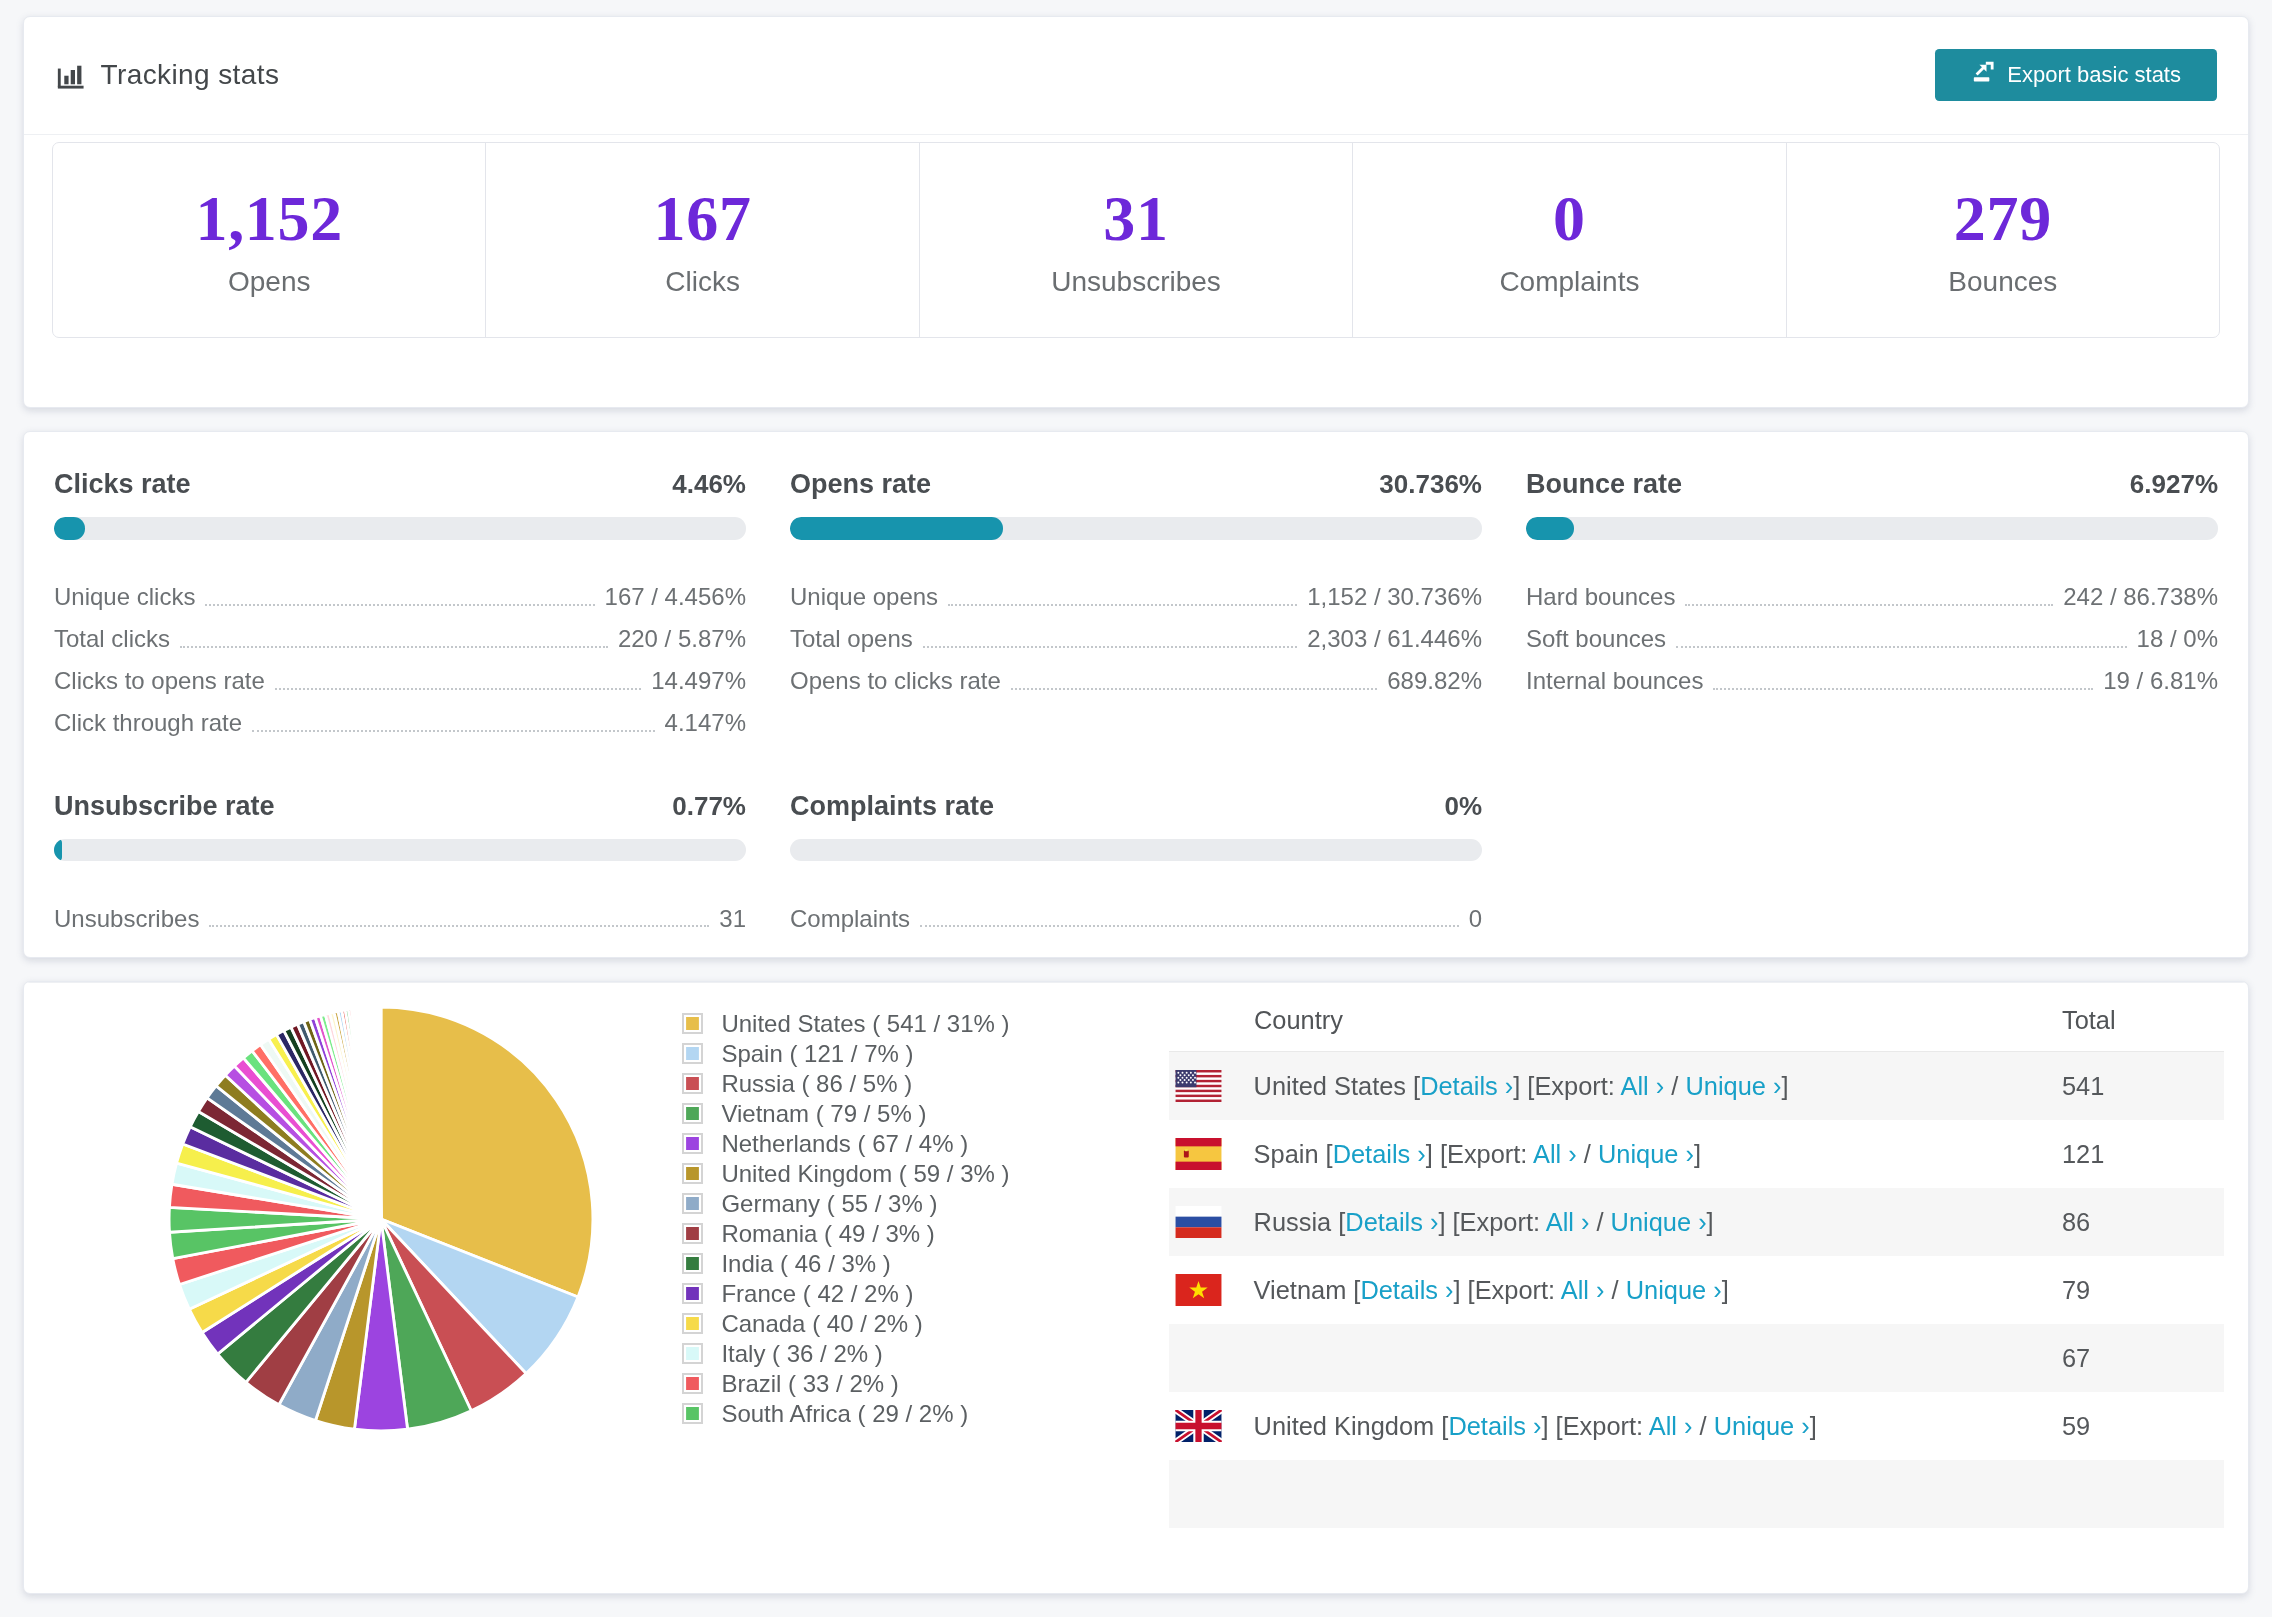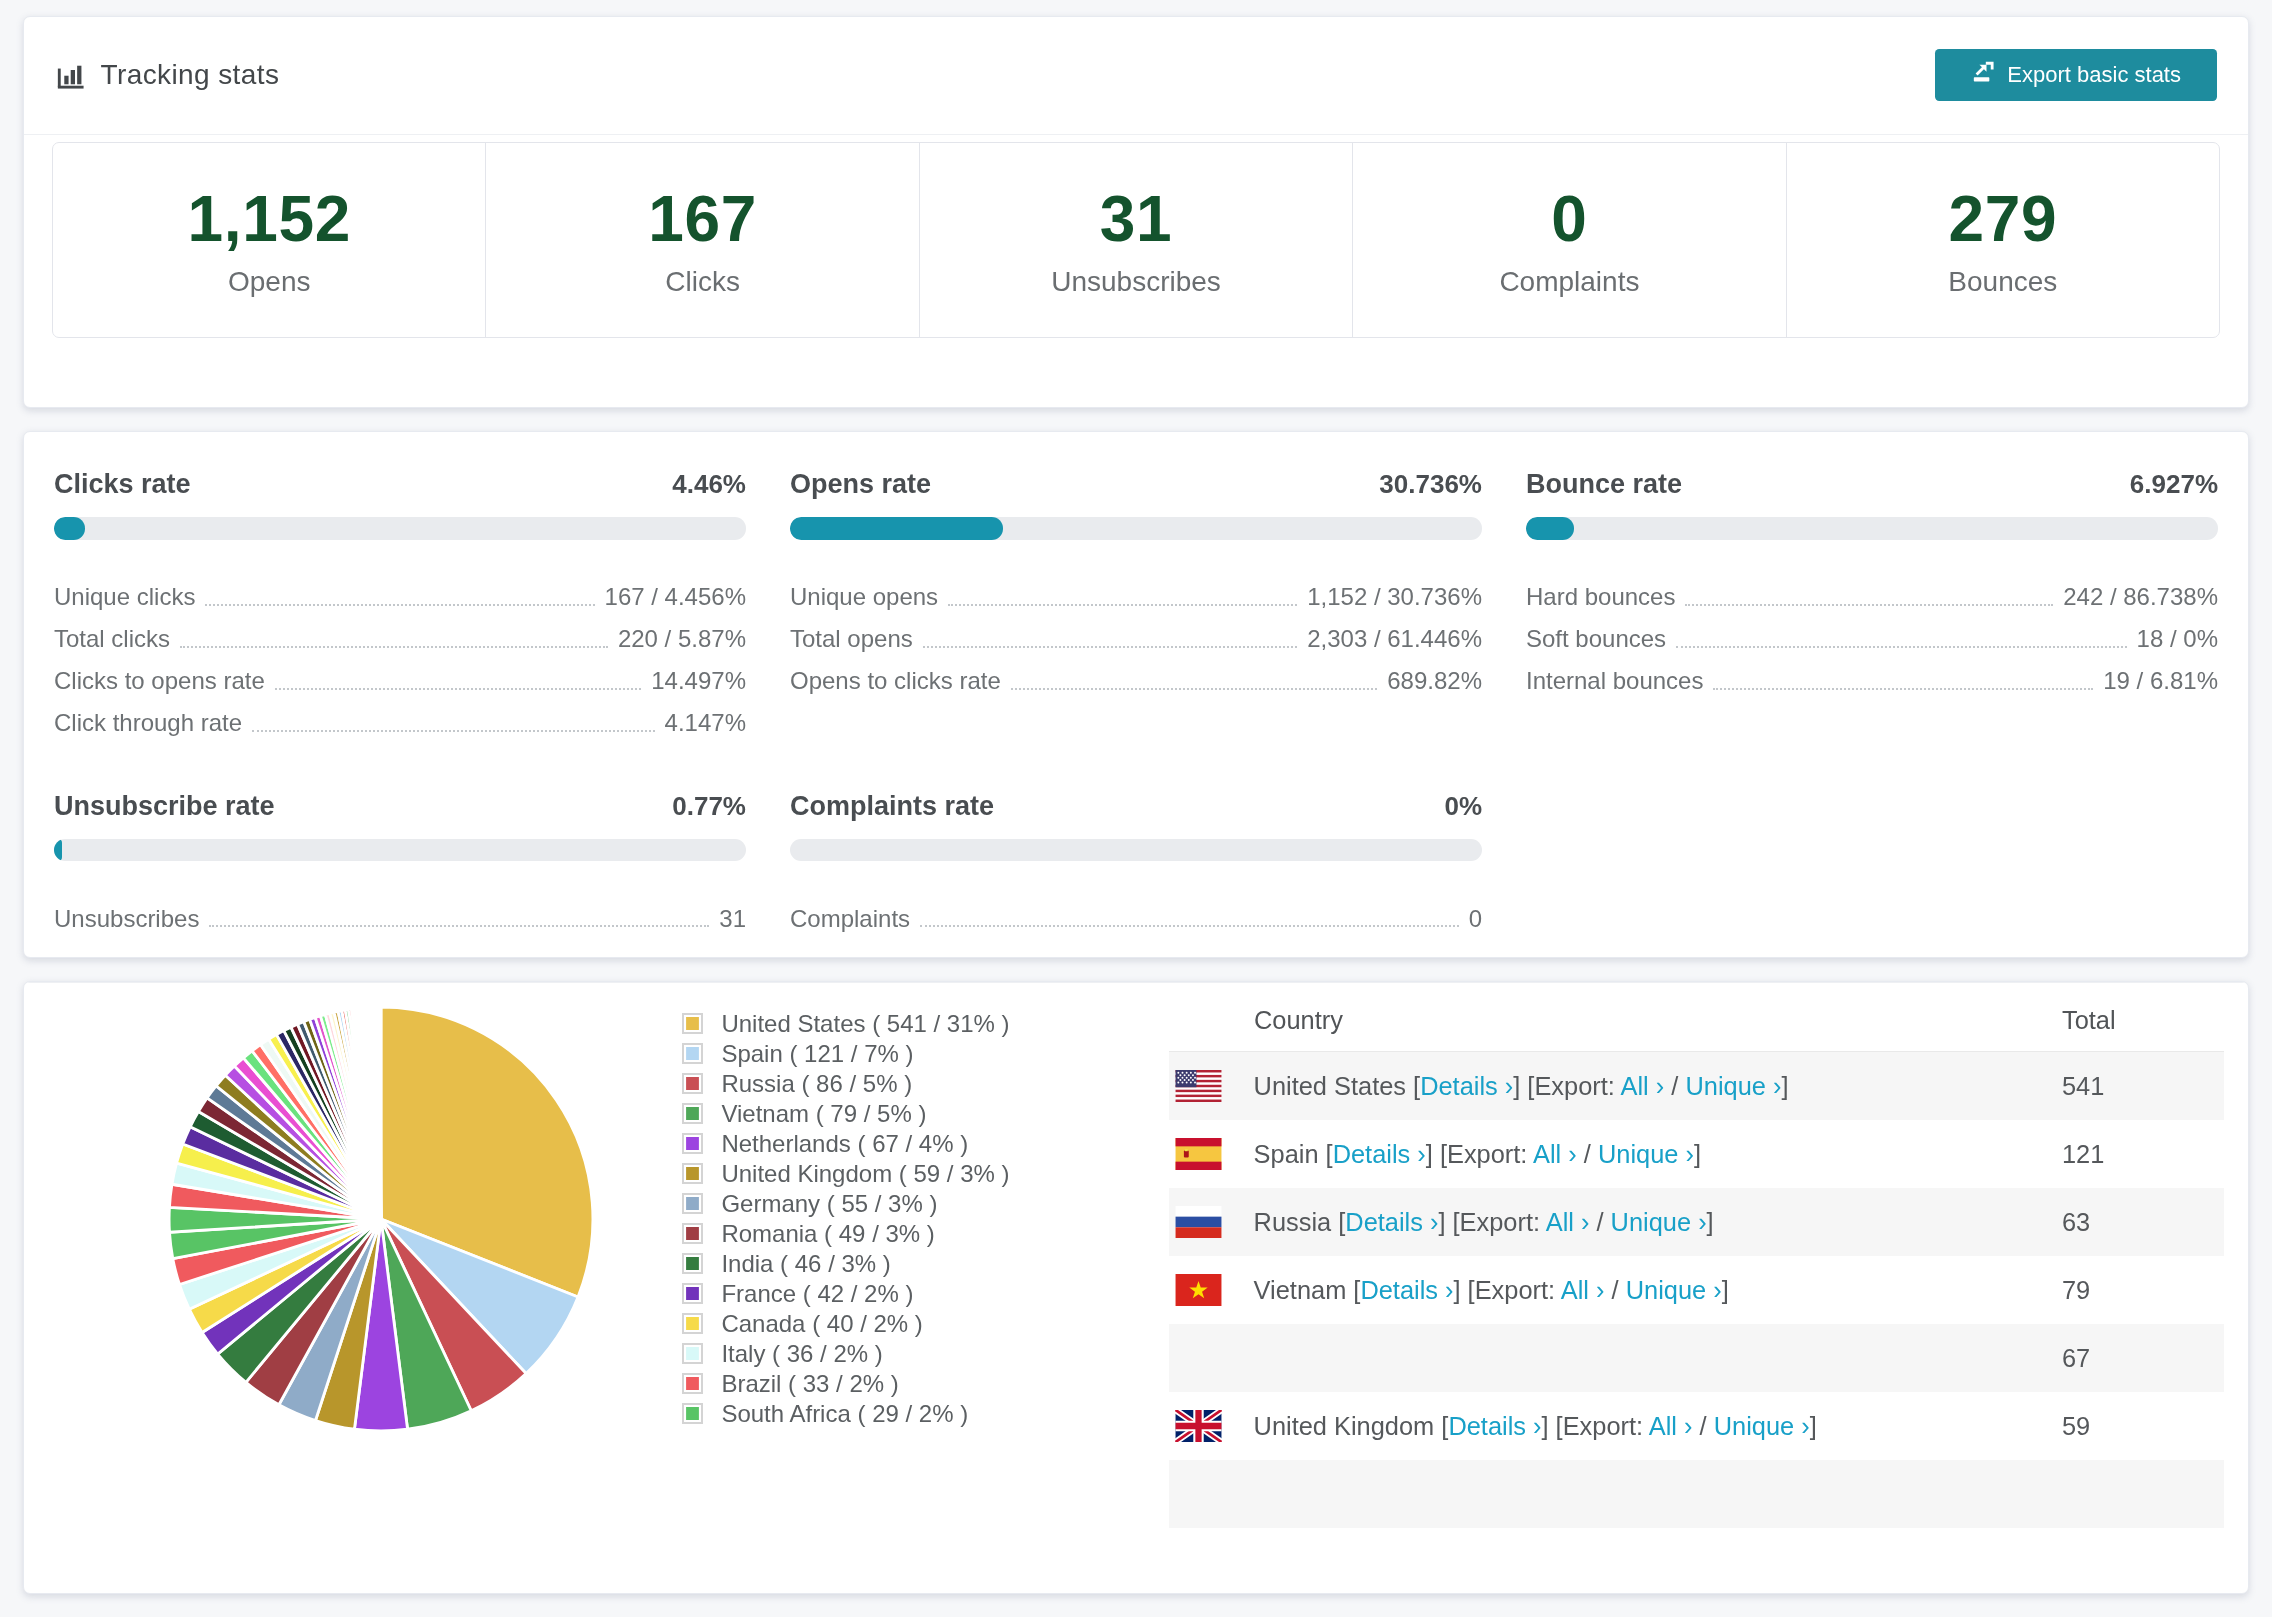--- a/index.html
+++ b/index.html
@@ -21,21 +21,21 @@
 
   .btn-export { margin-left:auto; display:flex; align-items:center; gap:11.3px;
                 background:#1e8c9e; color:#fff; border:none; border-radius:4.2px;
                 height:52px; padding:0 36px; font-size:22px; font-family:inherit; cursor:pointer; }
 
   
   .stats-box { margin:7px 28px 0; height:196px; border:1.4px solid #e3e5eb; border-radius:7px;
                display:flex; }
   .stat-cell { flex:1; display:flex; flex-direction:column; align-items:center; justify-content:center; gap:10px; }
   .stat-cell + .stat-cell { border-left:1.4px solid #e3e5eb; }
-  .stat-value { font-size:64px; font-weight:700; color:#14532d; letter-spacing:0.7px; }
+  .stat-value { font-size:64px; font-weight:700; color:#6d28d9; letter-spacing:0.7px;font-family:Liberation Serif, serif; }
   .stat-label { font-size:28px; color:#6a6e71; }
 
   
   .rates-grid { display:grid; grid-template-columns:repeat(3,1fr); column-gap:44px; row-gap:49px;
                 padding:37px 30px 0; }
   .panel-head { display:flex; justify-content:space-between; align-items:baseline; }
   .panel-title { font-size:27px; font-weight:700; color:#494d51; }
   .panel-value { font-size:26px; font-weight:700; color:#494d51; }
   .bar-track { margin-top:17px; height:22.6px; background:#e9ebee; border-radius:11.3px; overflow:hidden; }
   .bar-fill { height:100%; background:#1794ad; border-radius:11.3px; }
@@ -446,21 +446,21 @@
               <div class="col-country">
                 <span class="flag">
                   <svg viewBox="0 0 66 46">
                     <rect width="66" height="46" fill="#fff"></rect>
                     <rect y="15.3" width="66" height="15.3" fill="#2b4ea3"></rect>
                     <rect y="30.6" width="66" height="15.4" fill="#d52b1e"></rect>
                   </svg>
                 </span>
                 <span class="cell-text"><span>Russia [</span><a class="tlink">Details ›</a><span>] [Export: </span><a class="tlink">All ›</a><span> / </span><a class="tlink">Unique ›</a><span>]</span></span>
               </div>
-              <div class="col-total">63</div>
+              <div class="col-total">86</div>
             </div>
             <div class="gt-row">
               <div class="col-country">
                 <span class="flag">
                   <svg viewBox="0 0 66 46">
                     <rect width="66" height="46" fill="#da251d"></rect>
                     <path d="M33 10 L36.2 19.5 L46.2 19.5 L38.1 25.4 L41.2 34.9 L33 29 L24.8 34.9 L27.9 25.4 L19.8 19.5 L29.8 19.5 Z" fill="#ffdf00"></path>
                   </svg>
                 </span>
                 <span class="cell-text"><span>Vietnam [</span><a class="tlink">Details ›</a><span>] [Export: </span><a class="tlink">All ›</a><span> / </span><a class="tlink">Unique ›</a><span>]</span></span>

